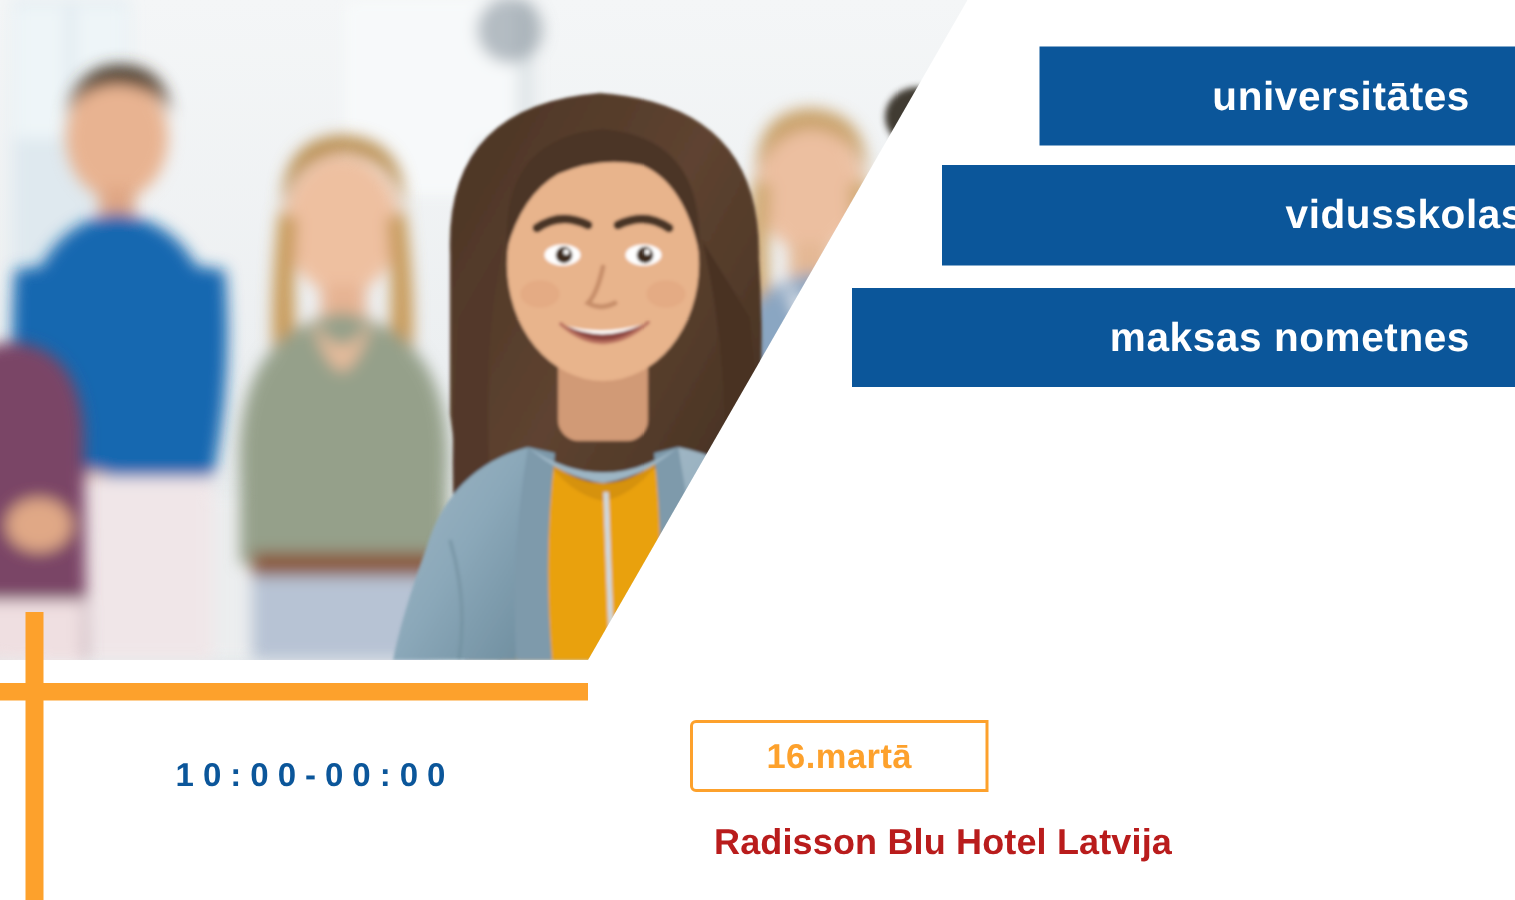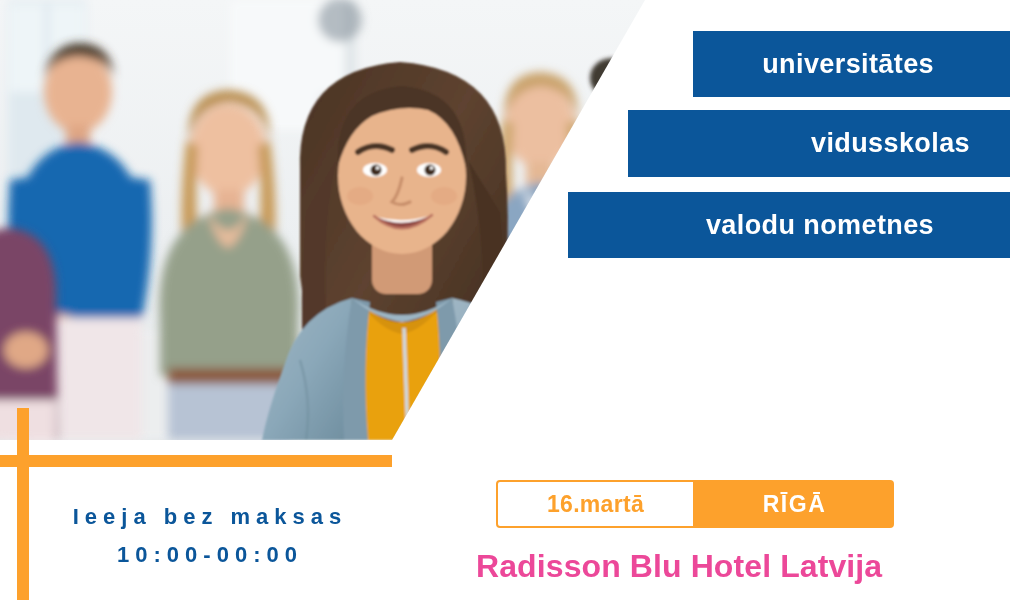--- a/index.html
+++ b/index.html
@@ -29,21 +29,21 @@
   #photo-svg { display:block; width:660px; height:440px; }
 
   
   .cat-bar {
     position: absolute;
     background: #0b569a;
     display: flex;
     align-items: center;
     justify-content: flex-end;
     box-sizing: border-box;
-    padding-right: 76px;
+    padding-right: 30px;
   }
   .cat-bar span {
     color: #ffffff;
     font-size: 27px;
     font-weight: bold;
     letter-spacing: 0.4px;
     white-space: nowrap;
   }
   #cat-1 { left: 693px; top: 31px;  width: 317px; height: 66px; }
   #cat-2 { left: 628px; top: 110px; width: 418px; height: 67px; }
@@ -58,23 +58,23 @@
     color: #0b569a;
     font-size: 48px;
     font-weight: bold;
     line-height: 53px;
     letter-spacing: -0.5px;
   }
 
   
   #event-bar {
     position: absolute;
-    left: 496px;
+    left: 460px;
     top: 480px;
-    width: 398px;
+    width: 480px;
     height: 48px;
     display: flex;
     box-sizing: border-box;
   }
   #date-chip {
     width: 199px;
     height: 48px;
     box-sizing: border-box;
     border: 2px solid #fda12c;
     border-radius: 4px 0 0 4px;
@@ -99,22 +99,22 @@
     align-items: center;
     justify-content: center;
     letter-spacing: 1.5px;
   }
 
   
   #venue {
     position: absolute;
     left: 476px;
     top: 548px;
-    color: #ec4899;
-    font-size: 32px;
+    color: #b91c1c;
+    font-size: 24px;
     font-weight: bold;
     letter-spacing: 0.1px;
   }
 
   
   #rule-vertical {
     position: absolute;
     left: 17px;
     top: 408px;
     width: 12px;
@@ -298,32 +298,30 @@
     </svg>
   </div>
 
   <div class="cat-bar" id="cat-1">
     <span>universitātes</span>
   </div>
   <div class="cat-bar" id="cat-2">
     <span>vidusskolas</span>
   </div>
   <div class="cat-bar" id="cat-3">
-    <span>valodu nometnes</span>
+    <span>maksas nometnes</span>
   </div>
 
 
   <div id="event-bar">
     <div id="date-chip">16.martā</div>
-    <div id="city-chip">RĪGĀ</div>
   </div>
 
   <div id="venue">Radisson Blu Hotel Latvija</div>
 
   <div id="rule-vertical"></div>
   <div id="rule-horizontal"></div>
 
   <div id="entry-block">
-    <div>Ieeja bez maksas</div>
     <div>10:00-00:00</div>
   </div>
 
 </div>
 
 </body></html>

